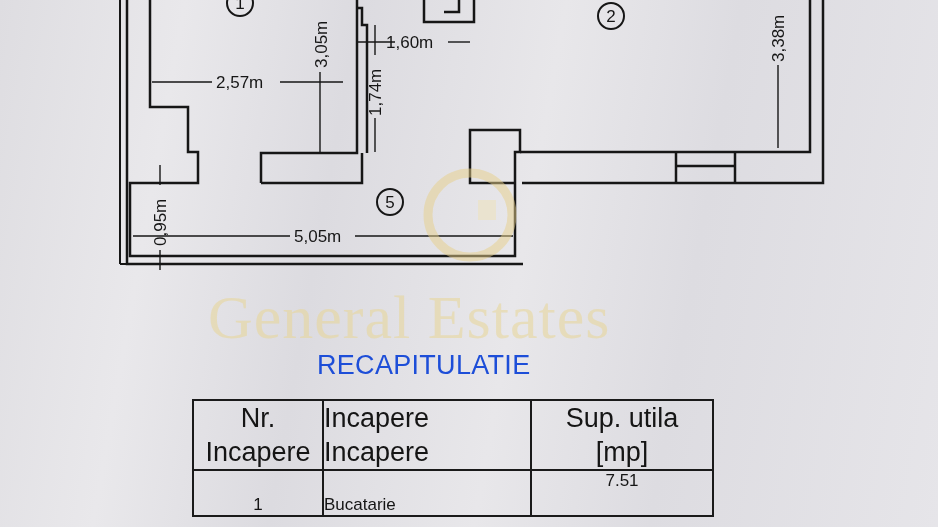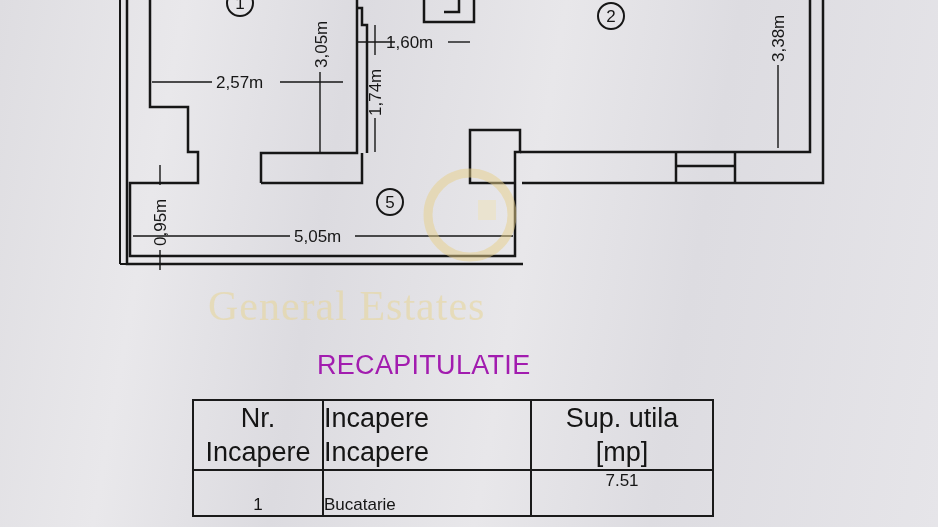--- a/index.html
+++ b/index.html
@@ -2,22 +2,22 @@
 <html><head>
 <meta charset="utf-8">
 <style>
   html,body{margin:0;padding:0;}
   body{width:938px;height:527px;overflow:hidden;background:#e4e3e6;position:relative;font-family:"Liberation Sans",sans-serif;}
   .paper{position:absolute;left:0;top:0;width:938px;height:527px;
     background:linear-gradient(100deg,#dedde1 0%,#e9e8eb 18%,#dcdbe0 35%,#e8e7ea 55%,#dddce1 72%,#e6e5e9 100%);}
   svg.plan{position:absolute;left:0;top:0;}
   .dim{font-family:"Liberation Sans",sans-serif;font-size:17px;fill:#161616;}
   .roomnum{font-family:"Liberation Sans",sans-serif;font-size:17px;fill:#161616;}
-  .wm{position:absolute;left:208px;top:282px;font-family:"Liberation Serif",serif;font-size:42px;color:rgba(232,214,150,0.55);letter-spacing:1px;white-space:nowrap;}
-  .recap{position:absolute;left:317px;top:350px;font-size:27px;color:#a21caf;letter-spacing:0.3px;text-align:right;}
+  .wm{position:absolute;left:208px;top:282px;font-family:"Liberation Serif",serif;font-size:62px;color:rgba(232,214,150,0.55);letter-spacing:1px;white-space:nowrap;}
+  .recap{position:absolute;left:317px;top:350px;font-size:27px;color:#1d4ed8;letter-spacing:0.3px;text-align:right;}
   table.summary{position:absolute;left:192px;top:399px;border-collapse:collapse;color:#151515;}
   table.summary td, table.summary th{border:2px solid #1a1a1a;font-weight:normal;padding:0;}
   th{font-size:27px;line-height:34px;}
   th.c1{width:128px;text-align:center;}
   th.c2{width:206px;text-align:left;padding-left:18px;}
   th.c3{width:180px;text-align:center;}
   thead tr{height:70px;}
   tbody td{height:44px;font-size:17px;vertical-align:bottom;}
   td.n{text-align:center;padding-bottom:4px;}
   td.name{padding-left:18px;padding-bottom:4px;}

